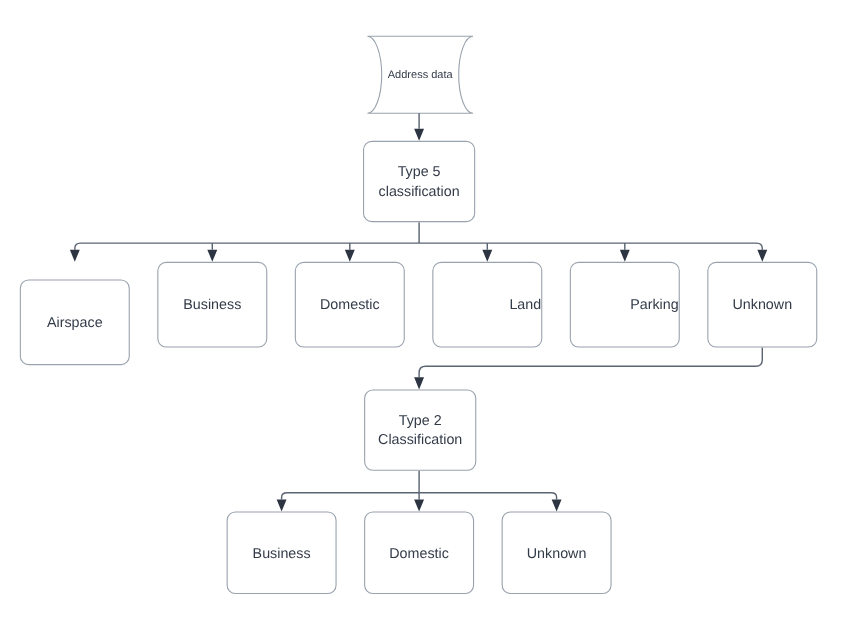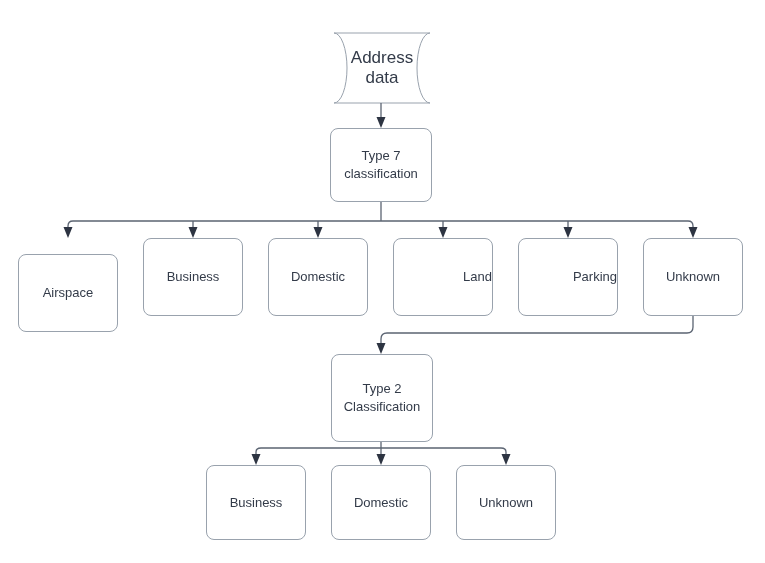--- a/index.html
+++ b/index.html
@@ -50,34 +50,34 @@
     font-size: 13px;
     line-height: 1.35;
     color: var(--text, #333b49);
   }
   .shape-label {
     position: absolute;
     box-sizing: border-box;
     display: flex;
     align-items: center;
     justify-content: center;
-    text-align: center;
-    font-size: 17px;
+    text-align: right;
+    font-size: 10px;
     color: var(--text, #333b49);
   }
   
   .node-type1   { left: 330px; top: 128px; width: 102px; height: 74px; }
   .row1         { top: 238px; width: 100px; height: 78px; }
   .row1-0 { left: 18px; margin-top: 16px; }
   .row1-1 { left: 143px; }
   .row1-2 { left: 268px; }
   .row1-3 { left: 393px; align-items: flex-end; }
   .row1-4 { left: 518px; align-items: flex-end; }
   .row1-5 { left: 643px; }
-  .node-type2   { left: 331px; top: 354px; width: 102px; height: 88px; }
+  .node-type2   { left: 331px; top: 354px; width: 102px; height: 74px; }
   .row2         { top: 465px; width: 100px; height: 75px; }
   .row2-0 { left: 206px; }
   .row2-1 { left: 331px; }
   .row2-2 { left: 456px; }
   .source-label { left: 334px; top: 33px; width: 96px; height: 70px; }
 </style>
 </head>
 <body>
 
 <div class="canvas">
@@ -112,21 +112,21 @@
     <path class="arrowhead" d="M 251.5 454 L 260.5 454 L 256 465 Z"></path>
     <path class="arrowhead" d="M 376.5 454 L 385.5 454 L 381 465 Z"></path>
     <path class="arrowhead" d="M 501.5 454 L 510.5 454 L 506 465 Z"></path>
   </svg>
 
   <div class="shape-label source-label">
     <span>Address data</span>
   </div>
 
   <div class="node node-type1">
-    <span>Type 7</span>
+    <span>Type 5</span>
     <span>classification</span>
   </div>
 
   <div class="node row1 row1-0">
     <span>Airspace</span>
   </div>
   <div class="node row1 row1-1">
     <span>Business</span>
   </div>
   <div class="node row1 row1-2">

